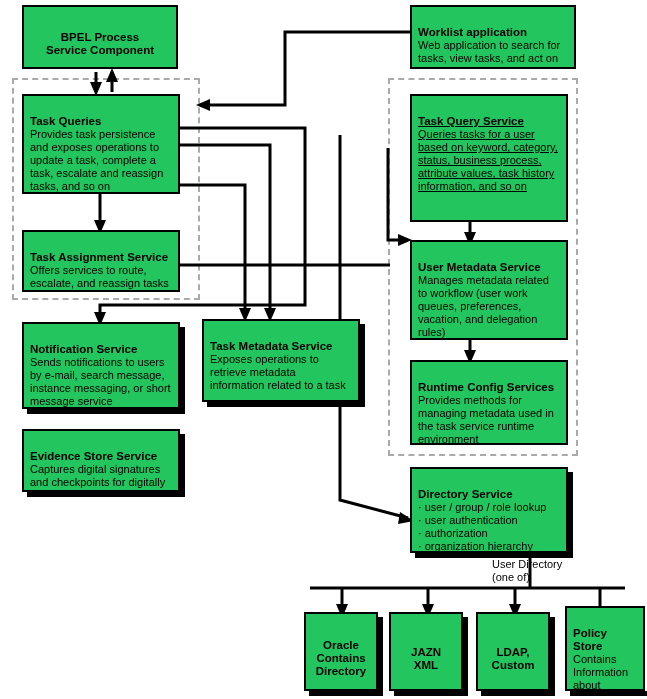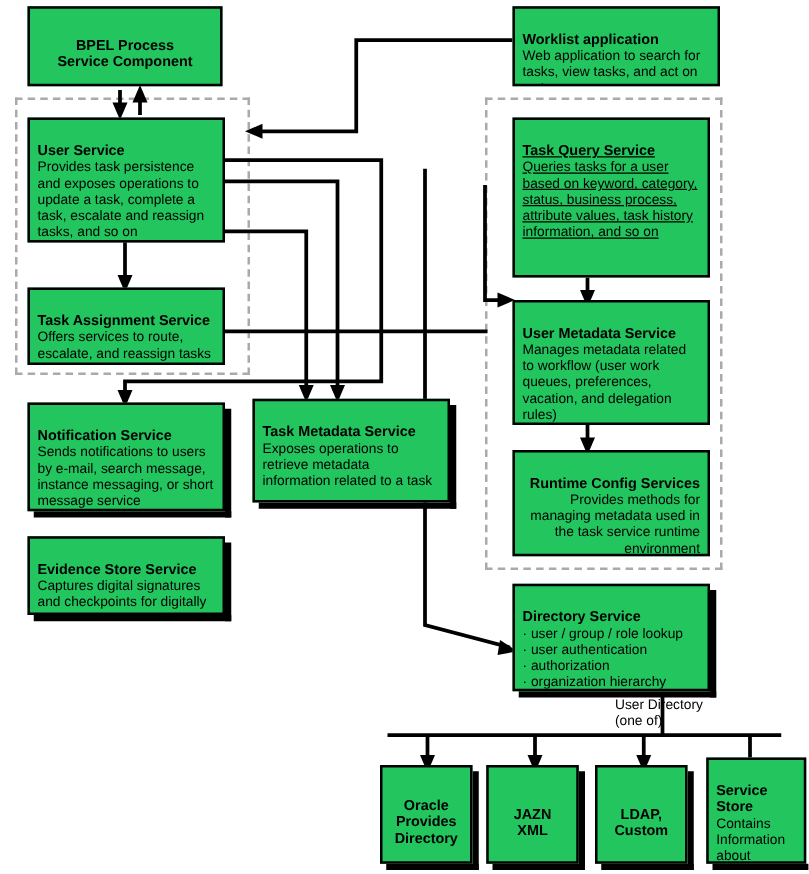--- a/index.html
+++ b/index.html
@@ -134,21 +134,21 @@
     <div class="title">BPEL Process
 Service Component</div>
   </div>
 
   <div class="box" style="left:410px; top:5px; width:166px; height:64px;">
     <div class="title">Worklist application</div>
     <div class="body">Web application to search for tasks, view tasks, and act on tasks</div>
   </div>
 
   <div class="box" style="left:22px; top:94px; width:158px; height:100px;">
-    <div class="title">User Service</div>
+    <div class="title">Task Queries</div>
     <div class="body">Provides task persistence and exposes operations to update a task, complete a task, escalate and reassign tasks, and so on</div>
   </div>
 
   <div class="box" style="left:22px; top:230px; width:158px; height:62px;">
     <div class="title">Task Assignment Service</div>
     <div class="body">Offers services to route, escalate, and reassign tasks</div>
   </div>
 
   <div class="shadow" style="left:27px; top:409px; width:158px; height:5px;"></div>
   <div class="shadow" style="left:180px; top:327px; width:5px; height:87px;"></div>
@@ -174,21 +174,21 @@
   <div class="box" style="left:410px; top:94px; width:158px; height:128px;text-decoration:underline;">
     <div class="title">Task Query Service</div>
     <div class="body">Queries tasks for a user based on keyword, category, status, business process, attribute values, task history information, and so on</div>
   </div>
 
   <div class="box" style="left:410px; top:240px; width:158px; height:100px;">
     <div class="title">User Metadata Service</div>
     <div class="body">Manages metadata related to workflow (user work queues, preferences, vacation, and delegation rules)</div>
   </div>
 
-  <div class="box" style="left:410px; top:360px; width:158px; height:85px;text-align:right;">
+  <div class="box" style="left:410px; top:360px; width:158px; height:85px;">
     <div class="title">Runtime Config Services</div>
     <div class="body">Provides methods for managing metadata used in the task service runtime environment</div>
   </div>
 
   <div class="shadow" style="left:415px; top:553px; width:158px; height:5px;"></div>
   <div class="shadow" style="left:568px; top:472px; width:5px; height:86px;"></div>
   <div class="box" style="left:410px; top:467px; width:158px; height:86px;">
     <div class="title">Directory Service</div>
     <div class="body">· user / group / role lookup
 · user authentication
@@ -196,37 +196,37 @@
 · organization hierarchy</div>
   </div>
 
   <div class="freetext" style="left:492px; top:558px; width:110px;">User Directory
 (one of)</div>
 
   <div class="shadow" style="left:309px; top:691px; width:74px; height:5px;"></div>
   <div class="shadow" style="left:378px; top:617px; width:5px; height:79px;"></div>
   <div class="box center" style="left:304px; top:612px; width:74px; height:79px; display:flex; align-items:center; justify-content:center;">
     <div class="title">Oracle
-Provides
+Contains
 Directory</div>
   </div>
 
   <div class="shadow" style="left:394px; top:691px; width:74px; height:5px;"></div>
   <div class="shadow" style="left:463px; top:617px; width:5px; height:79px;"></div>
   <div class="box center" style="left:389px; top:612px; width:74px; height:79px; display:flex; align-items:center; justify-content:center;">
     <div class="title">JAZN
 XML</div>
   </div>
 
   <div class="shadow" style="left:481px; top:691px; width:74px; height:5px;"></div>
   <div class="shadow" style="left:550px; top:617px; width:5px; height:79px;"></div>
   <div class="box center" style="left:476px; top:612px; width:74px; height:79px; display:flex; align-items:center; justify-content:center;">
     <div class="title">LDAP,
 Custom</div>
   </div>
 
   <div class="shadow" style="left:570px; top:691px; width:77px; height:5px;"></div>
   <div class="box" style="left:565px; top:606px; width:80px; height:85px;">
-    <div class="title">Service Store</div>
+    <div class="title">Policy Store</div>
     <div class="body">Contains Information about application roles and permissions</div>
   </div>
 
 </div>
 
 </body></html>

